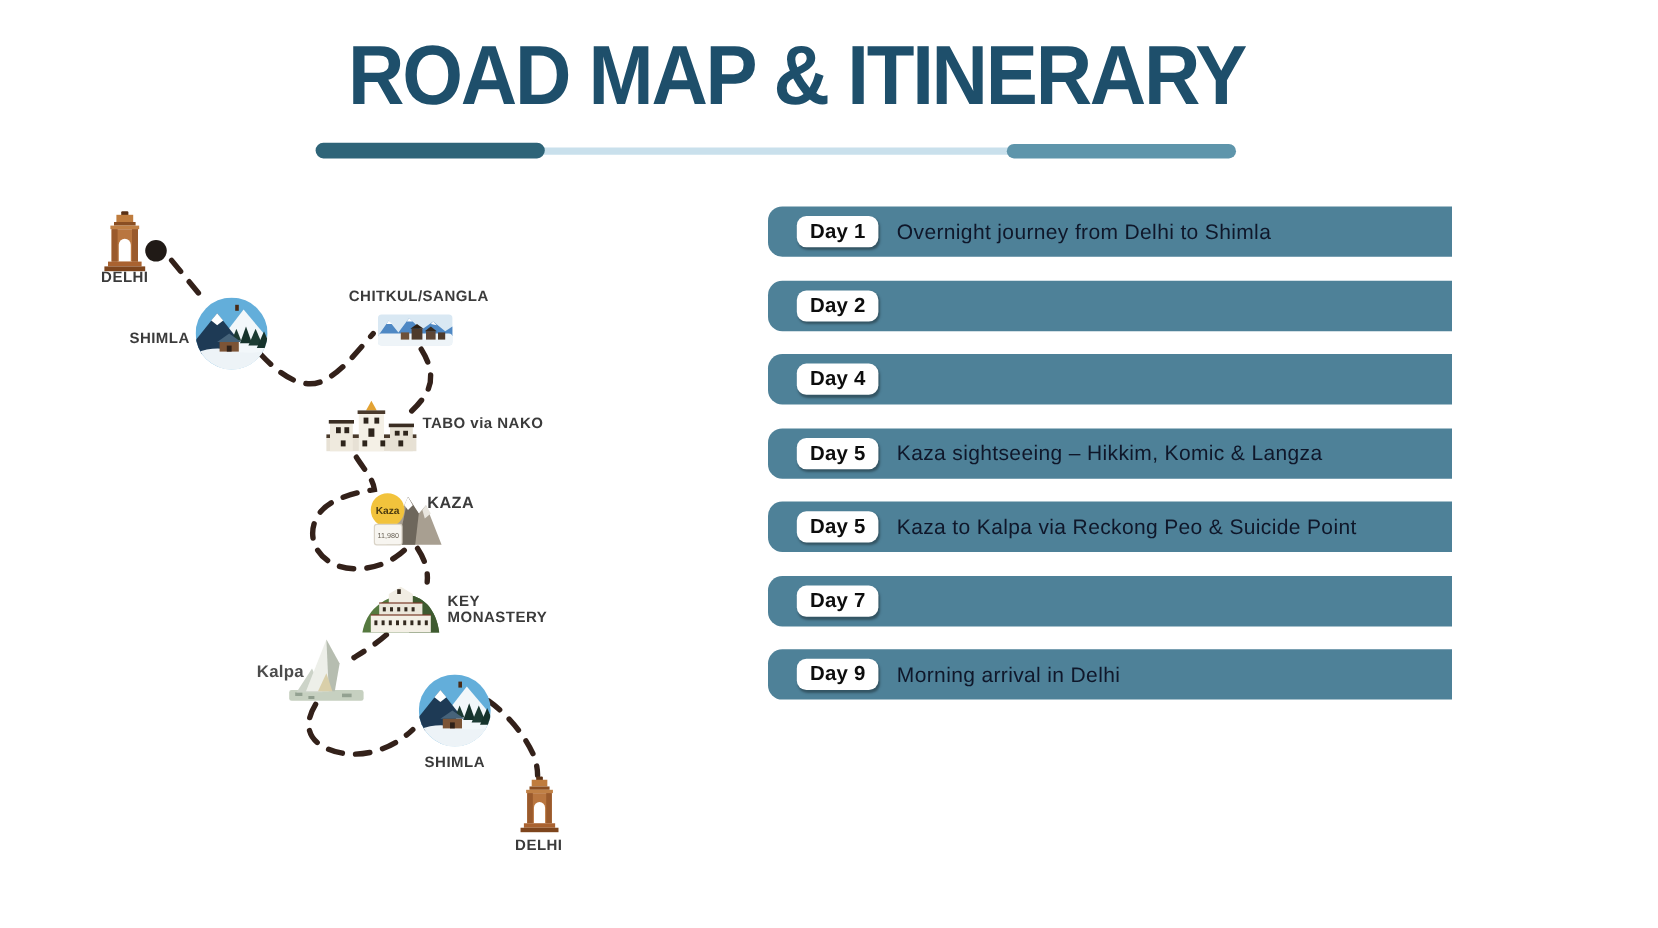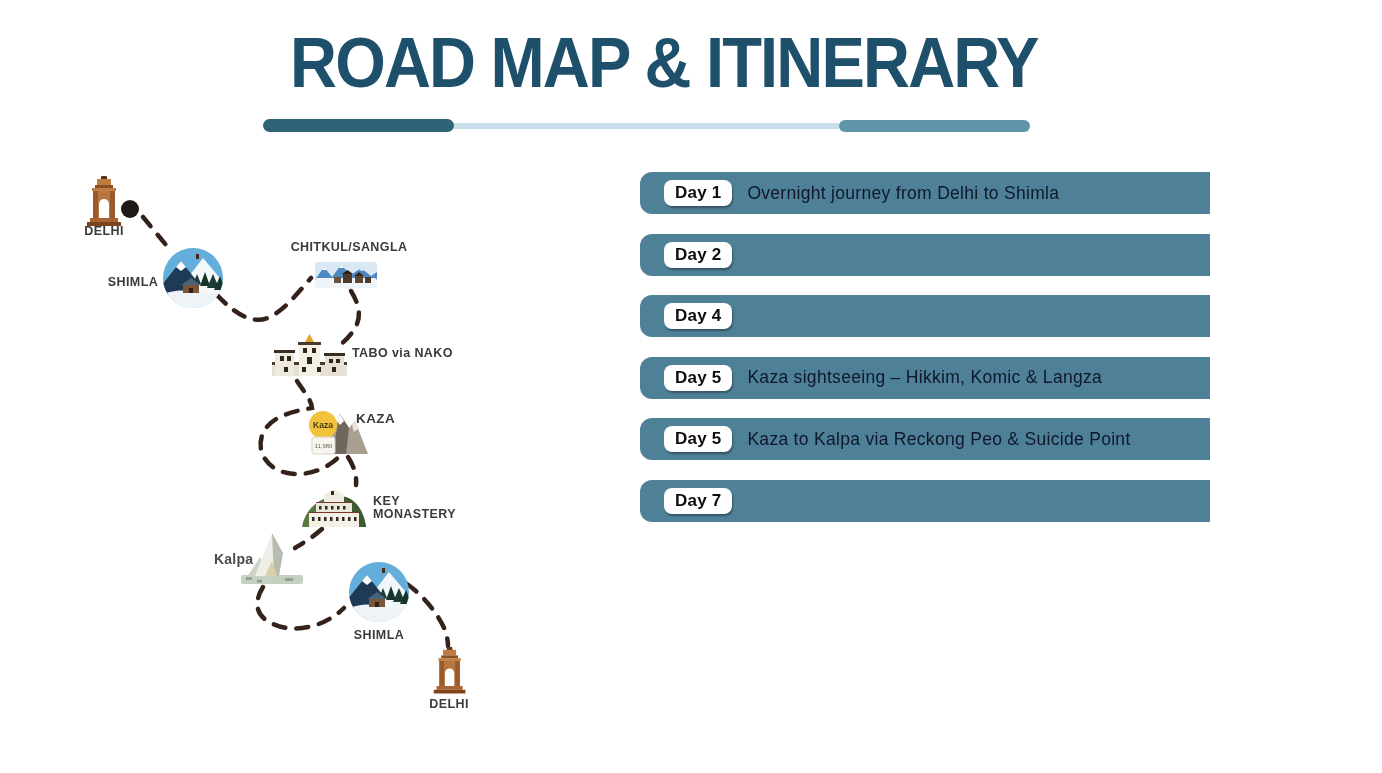--- a/index.html
+++ b/index.html
@@ -255,15 +255,19 @@
       <span class="day-badge">Day 5</span>
       <span class="day-desc">Kaza sightseeing – Hikkim, Komic &amp; Langza</span>
     </div>
     <div class="day-row">
       <span class="day-badge">Day 5</span>
       <span class="day-desc">Kaza to Kalpa via Reckong Peo &amp; Suicide Point</span>
     </div>
     <div class="day-row">
       <span class="day-badge">Day 7</span>
     </div>
+    <div class="day-row">
+      <span class="day-badge">Day 9</span>
+      <span class="day-desc">Morning arrival in Delhi</span>
+    </div>
   </div>
 
 </div>
 
 </body></html>

